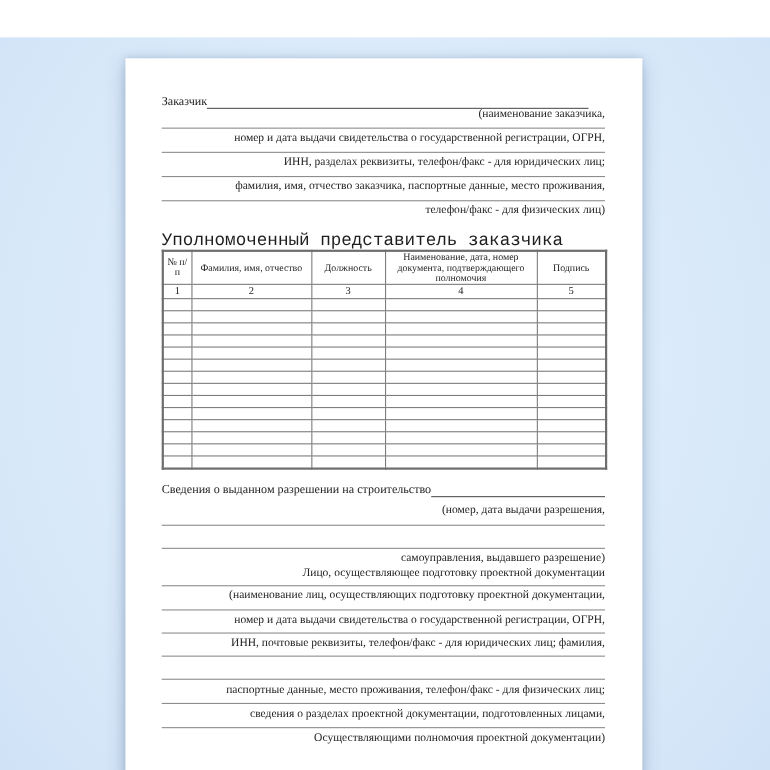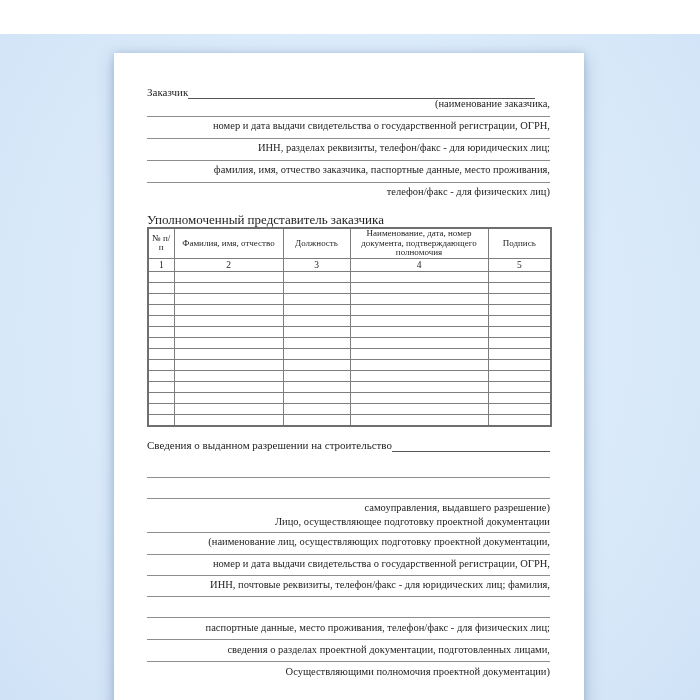--- a/index.html
+++ b/index.html
@@ -35,21 +35,21 @@
   }
   
   .cap {
     position: absolute; left: 33px; right: 34px; height: 12px;
     text-align: right; font-size: 10.5px; line-height: 12px;
     white-space: nowrap; color: #242424;
   }
   .cap.offset-right { left: 222px; }
   .tbl-title {
     position: absolute; left: 33px; height: 13px;
-    font-size: 13px; line-height: 13px; white-space: nowrap;
+    font-size: 16px; line-height: 13px; white-space: nowrap; font-family: Liberation Mono, monospace;
   }
   table.rep {
     position: absolute; left: 33px; top: 174px; width: 403px;
     border-collapse: collapse; table-layout: fixed;
     border: 2px solid #6e6e6e;
   }
   table.rep th, table.rep td {
     border: 1px solid #7d7d7d; padding: 0 2px;
     font-weight: normal; text-align: center; vertical-align: middle;
     overflow: hidden;
@@ -202,20 +202,21 @@
             <td></td>
             <td></td>
           </tr>
         </tbody>
     </table>
 
     <div class="fline" style="top:385px">
       <span>Сведения о выданном разрешении на строительство</span>
       <span class="blank"></span>
     </div>
+    <div class="cap offset-right" style="top:405px">(номер, дата выдачи разрешения,</div>
     <div class="rule" style="top:424px"></div>
     <div class="rule" style="top:445px"></div>
     <div class="cap" style="top:449px">самоуправления, выдавшего разрешение)</div>
 
     <div class="cap" style="top:463px">Лицо, осуществляющее подготовку проектной документации</div>
     <div class="rule" style="top:479px"></div>
     <div class="cap" style="top:483px">(наименование лиц, осуществляющих подготовку проектной документации,</div>
     <div class="rule" style="top:501px"></div>
     <div class="cap" style="top:505px">номер и дата выдачи свидетельства о государственной регистрации, ОГРН,</div>
     <div class="rule" style="top:522px"></div>

